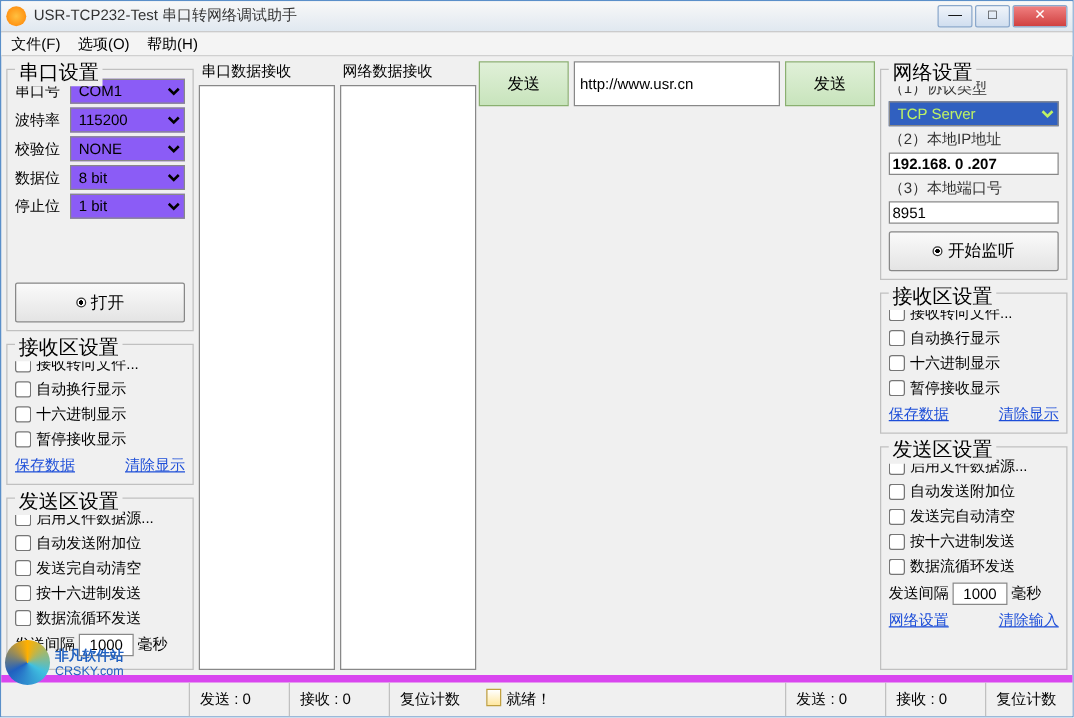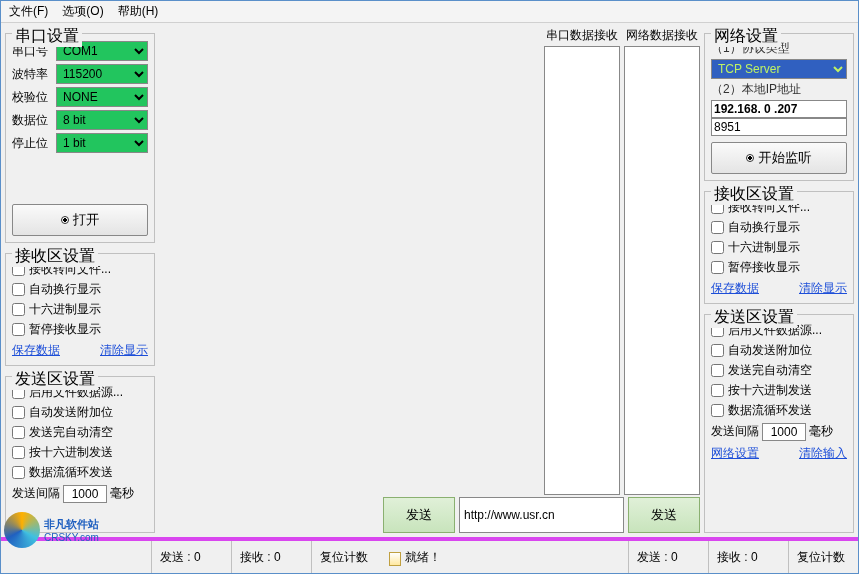--- a/index.html
+++ b/index.html
@@ -8,60 +8,69 @@
 .titlebar { height: 28px; background: linear-gradient(#f8f8f8, #e0e8f0); display: flex; align-items: center; padding: 0 4px; border-bottom: 1px solid #c0c0c0; }
 .titlebar .icon { width: 16px; height: 16px; background: radial-gradient(circle, #ffc040, #ff8000); border-radius: 50%; margin-right: 6px; }
 .titlebar .title { flex: 1; color: #333; }
 .winbtns { display: flex; gap: 2px; }
 .winbtn { width: 28px; height: 18px; background: linear-gradient(#f0f4fa, #d0deef); border: 1px solid #8aa8cc; border-radius: 2px; text-align: center; line-height: 14px; font-size: 11px; cursor: pointer; }
 .winbtn.close { background: linear-gradient(#f08080, #d04040); color: #fff; width: 44px; }
 .menubar { height: 22px; background: #f4f4f4; display: flex; align-items: center; padding: 0 8px; gap: 14px; border-bottom: 1px solid #d0d0d0; }
 .menubar span { cursor: pointer; }
 .content { flex: 1; display: flex; padding: 4px; gap: 4px; }
 .col-left, .col-right { width: 150px; display: flex; flex-direction: column; gap: 4px; }
-.col-mid { flex: 1; display: flex; flex-direction: column; gap: 2px; align-items: flex-end; }
+.col-mid { flex: 1; display: flex; flex-direction: row; gap: 2px; }
 .group { border: 1px solid #c0c0c0; padding: 4px 6px 6px; background: #f0f0f0; position: relative; }
 .group-title { position: absolute; top: -8px; left: 6px; background: #f0f0f0; padding: 0 3px; font-size: 16px; }
 .row { display: flex; align-items: center; margin: 3px 0; gap: 4px; }
 .row label { width: 40px; }
 select, input[type=text] { border: 1px solid #888; padding: 1px 2px; font-size: 12px; font-family: inherit; background: #fff; }
-select { flex: 1; background: #22c55e; }
+select { flex: 1; background: #8b5cf6; }
 select.hl { background: #3060c0; color: #bef264; }
 .btn { border: 1px solid #888; background: linear-gradient(#fafafa, #e4e4e4); padding: 4px 10px; cursor: pointer; border-radius: 2px; display: inline-flex; align-items: center; justify-content: center; gap: 4px; margin-top: 48px; }
 .btn.wide { width: 100%; padding: 6px 0; }
 .radio-dot { width: 8px; height: 8px; border: 1px solid #333; border-radius: 50%; background: radial-gradient(circle at center, #000 40%, #fff 42%); }
 .chk { display: flex; align-items: center; gap: 4px; margin: 3px 0; }
 .chk input { margin: 0; }
 .links { display: flex; justify-content: space-between; margin-top: 4px; }
 .links a { color: #1d4ed8; text-decoration: underline; cursor: pointer; }
 .mid-top { flex: 1; display: flex; gap: 4px; }
 .panel { flex: 1; display: flex; flex-direction: column; }
 .panel-title { font-size: 12px; padding: 0 2px 2px; }
 .panel-body { flex: 1; border: 1px solid #888; background: #fff; }
 .mid-bottom { height: 36px; display: flex; gap: 4px; }
 .sendbox { flex: 1; display: flex; gap: 4px; }
 .sendbox input { flex: 1; border: 1px solid #888; padding: 2px 4px; }
 .sendbtn { width: 72px; background: linear-gradient(#e0f0d8, #c8e4bc); border: 1px solid #8ab070; cursor: pointer; font-size: 13px; }
-.statusbar { height: 36px; background: #f0f0f0; border-top: 4px solid #d946ef; display: flex; align-items: center; font-size: 12px; }
+.statusbar { height: 36px; background: #f0f0f0; border-top: 6px solid #d946ef; display: flex; align-items: center; font-size: 12px; }
 .status-cell { border-left: 1px solid #c0c0c0; padding: 0 8px; height: 100%; display: flex; align-items: center; }
-.status-mid { flex: 1; display: flex; align-items: flex-end; gap: 4px; padding-left: 8px; }
+.status-mid { flex: 1; display: flex; align-items: flex-start; gap: 4px; padding-left: 8px; }
 .doc-icon { width: 12px; height: 14px; background: linear-gradient(#fff, #ffe8a0); border: 1px solid #c0a040; }
 .interval { display: flex; align-items: flex-start; gap: 3px; margin: 4px 0; }
 .interval input { width: 44px; text-align: center; }
 .watermark { position: absolute; left: 4px; bottom: 22px; width: 110px; height: 44px; display: flex; align-items: center; gap: 4px; pointer-events: none; }
 .wm-logo { width: 36px; height: 36px; border-radius: 50%; background: conic-gradient(#ffb000, #40c0e0, #2060c0, #ffb000); }
 .wm-text { display: flex; flex-direction: column; font-size: 11px; }
 .wm-cn { color: #2060c0; font-weight: bold; }
 .wm-url { color: #2060c0; font-size: 10px; }
 .section-label { color: #333; margin: 2px 0 2px; }
 </style>
 </head>
 <body>
 
 <div class="window">
+  <div class="titlebar">
+    <div class="icon"></div>
+    <div class="title">USR-TCP232-Test 串口转网络调试助手</div>
+    <div class="winbtns">
+      <div class="winbtn">—</div>
+      <div class="winbtn">□</div>
+      <div class="winbtn close">✕</div>
+    </div>
+  </div>
 
   <div class="menubar">
     <span>文件(F)</span>
     <span>选项(O)</span>
     <span>帮助(H)</span>
   </div>
 
   <div class="content">
 
     <div class="col-left">
@@ -169,20 +178,21 @@
       </div>
     </div>
 
     <div class="col-right">
       <div class="group" style="margin-top:6px">
         <div class="group-title">网络设置</div>
         <div class="section-label">（1）协议类型</div>
         <select class="hl" style="width:100%"><option>TCP Server</option></select>
         <div class="section-label">（2）本地IP地址</div>
         <input type="text" style="width: 100%; font-weight: bold;" value="192.168. 0 .207">
+        <div class="section-label">（3）本地端口号</div>
         <input type="text" style="width: 100%;" value="8951">
         <button class="btn wide" style="margin-top:6px">
             <span class="radio-dot"></span>
             <span>开始监听</span>
           </button>
       </div>
 
       <div class="group" style="margin-top:6px">
         <div class="group-title">接收区设置</div>
         <div class="chk">

